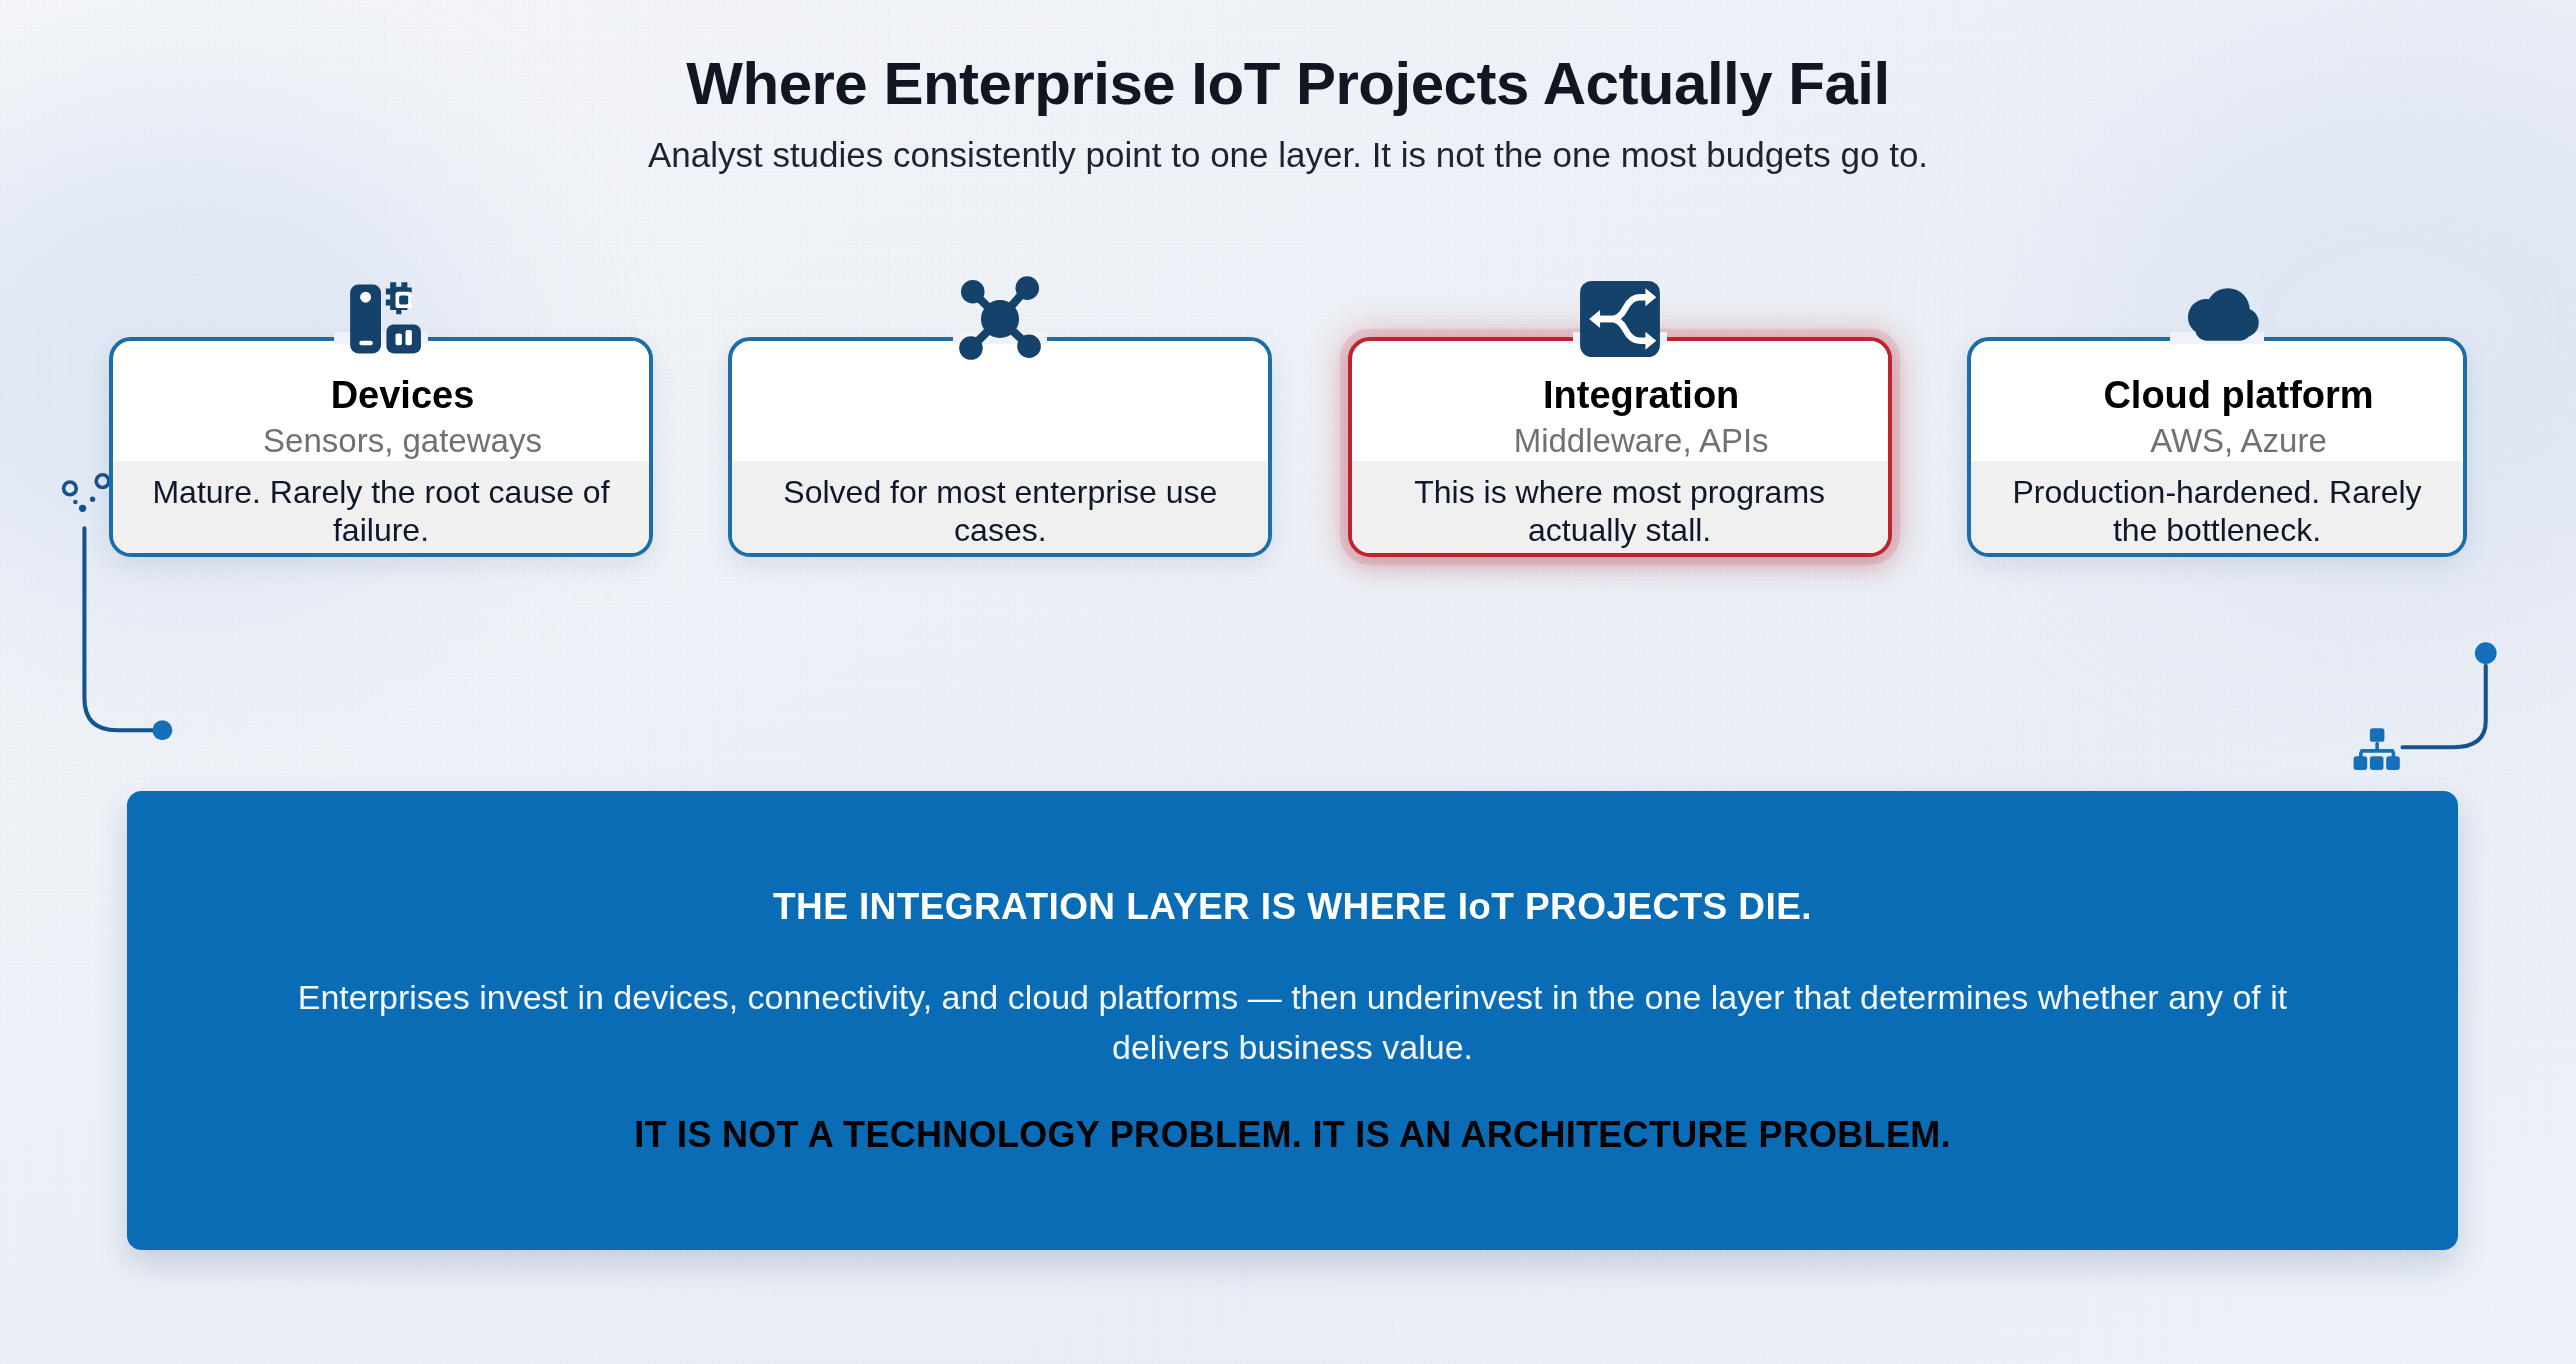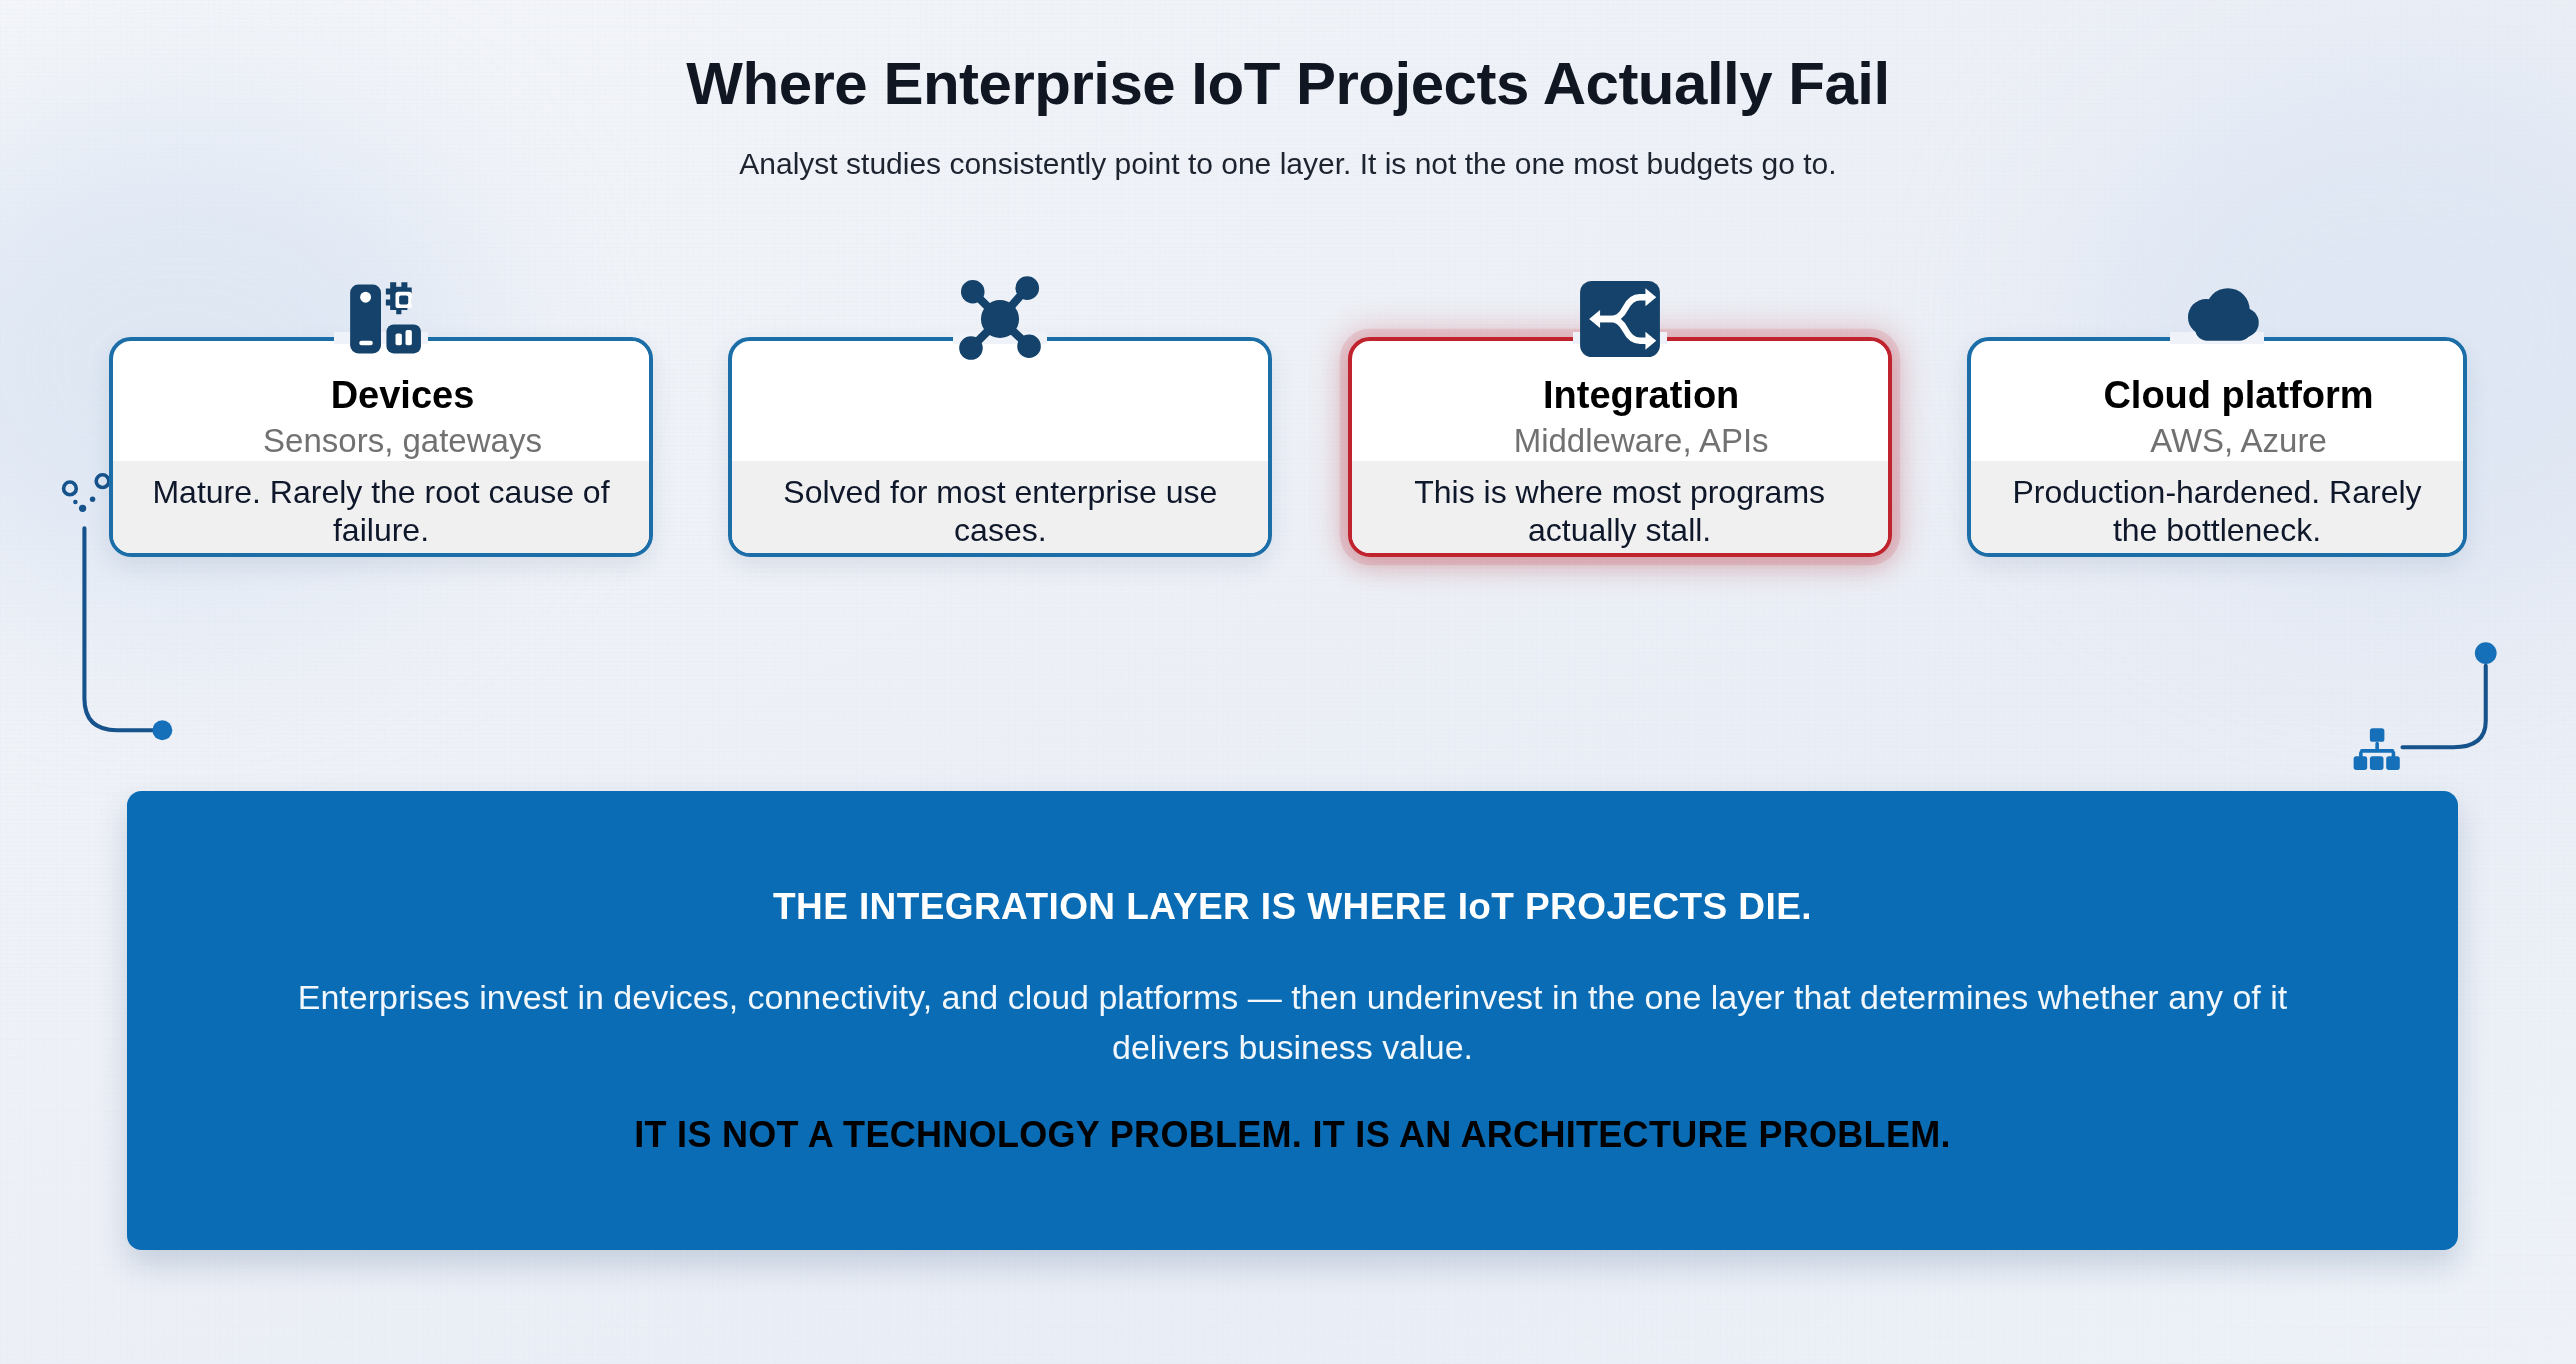--- a/index.html
+++ b/index.html
@@ -46,22 +46,22 @@
     z-index: 6;
   }
   .title {
     font-size: 60px;
     font-weight: bold;
     color: #111722;
     letter-spacing: -0.5px;
     line-height: 1.04;
   }
   .subtitle {
-    margin-top: 32px;
-    font-size: 30px;
+    margin-top: 20px;
+    font-size: 35px;
     font-weight: 400;
     color: #1d2430;
     line-height: 1.15;
   }
 
   
   .deco {
     position: absolute;
     z-index: 1;
     pointer-events: none;

